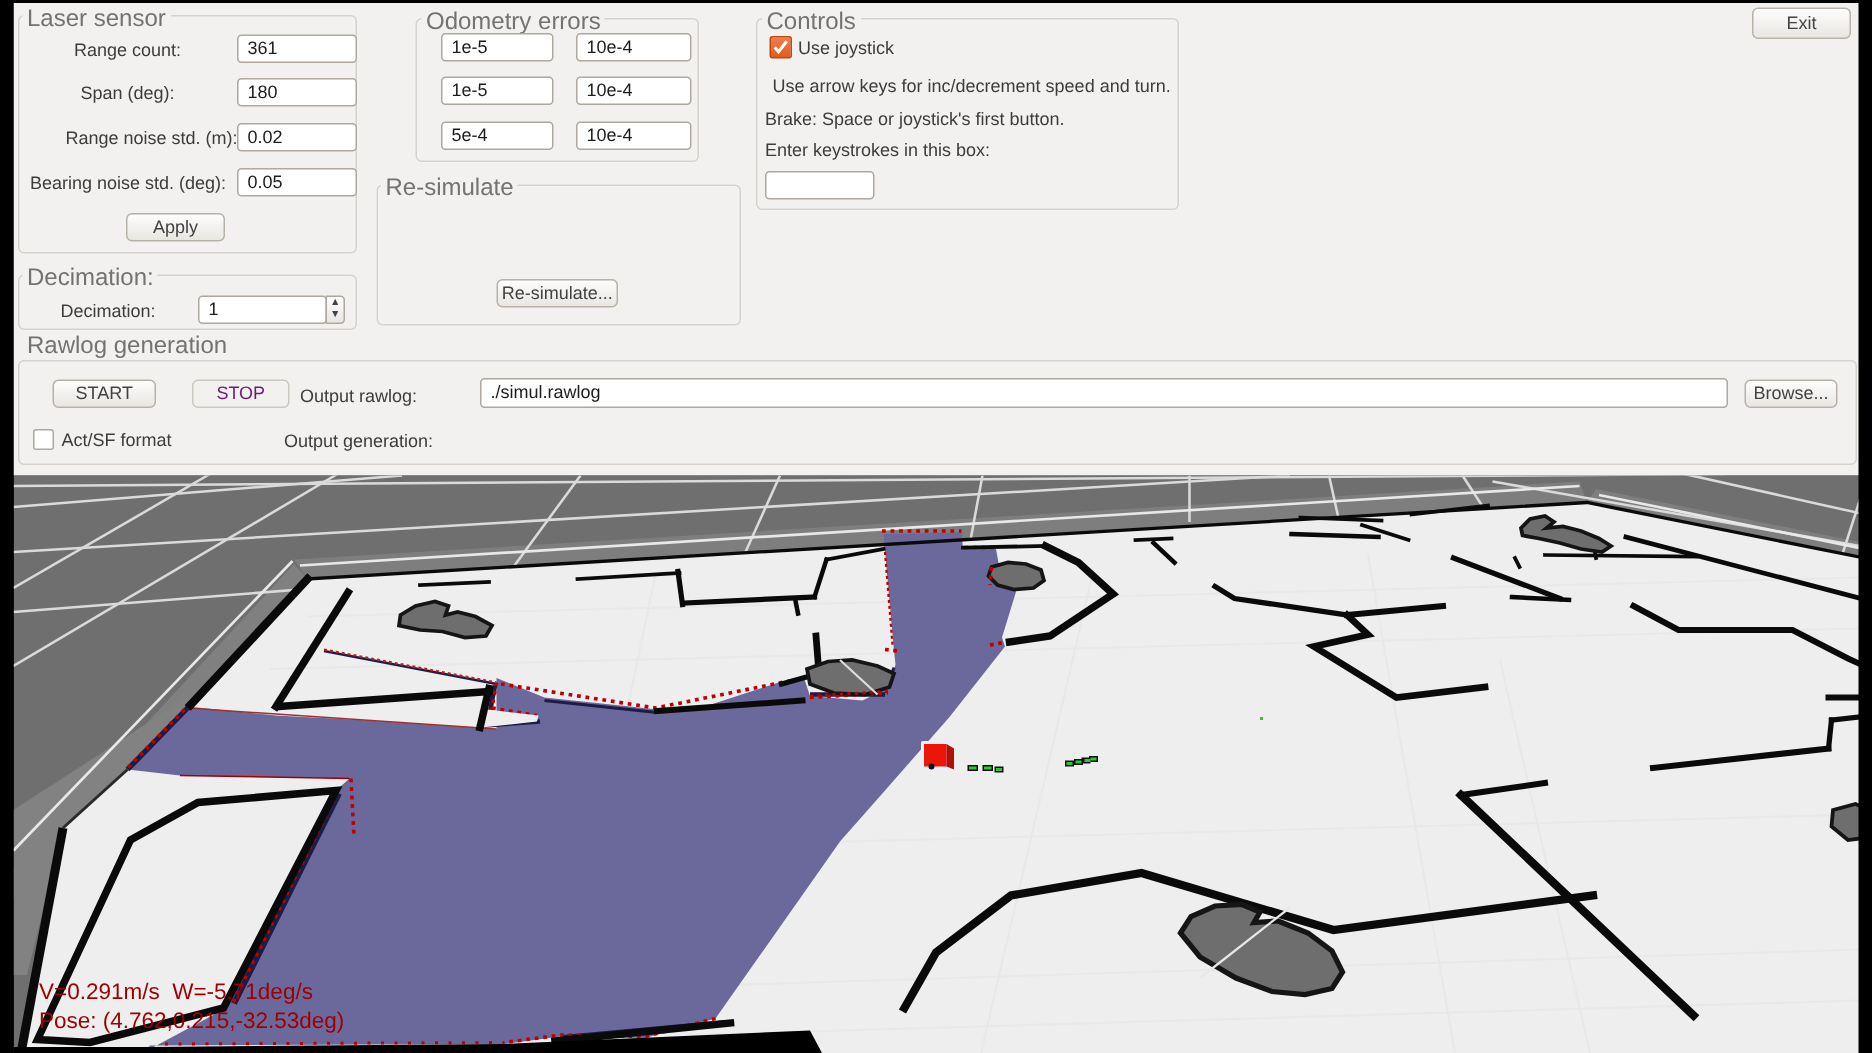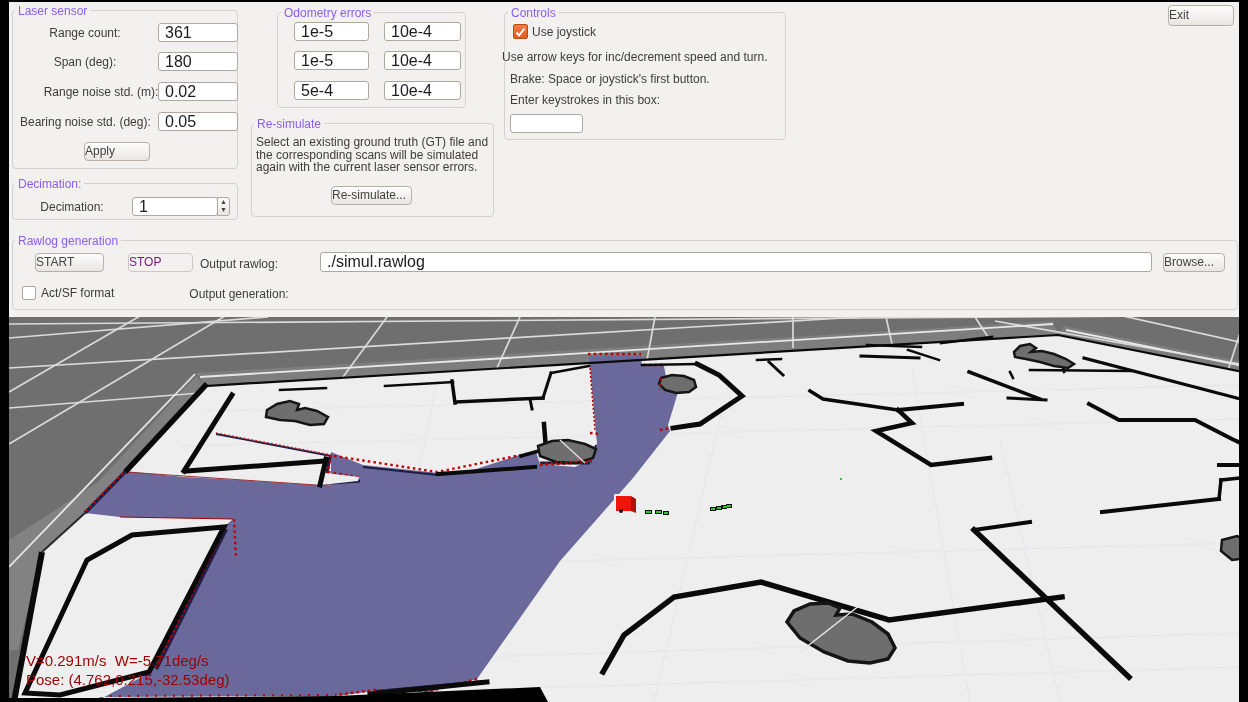--- a/index.html
+++ b/index.html
@@ -2,27 +2,27 @@
 <html><head>
 <meta charset="utf-8">
 <style>
   html,body{margin:0;padding:0;background:#000;}
   body{width:1248px;height:702px;position:relative;overflow:hidden;
        font-family:"Liberation Sans",sans-serif;}
   .abs{position:absolute;}
   #panel{left:0;top:0;width:1248px;height:317px;}
   #panelbg{left:9px;top:2px;width:1231px;height:315px;background:#f2f1f0;}
   .grp{position:absolute;border:1px solid #d5d2cd;border-radius:4px;}
-  .glabel{position:absolute;font-size:12px;color:#8b5cf6;background:#f2f1f0;padding:0 3px;white-space:nowrap;}
+  .glabel{position:absolute;font-size:16px;color:#737373;background:#f2f1f0;padding:0 3px;white-space:nowrap;}
   .lbl{position:absolute;font-size:12px;color:#3c3c3c;white-space:nowrap;}
   .rlbl{text-align:center;}
   .entry{position:absolute;background:#fff;border:1px solid #aea89e;border-radius:3px;
-         font-size:16px;color:#1c1c1c;line-height:17px;padding-left:6px;white-space:nowrap;}
+         font-size:12px;color:#1c1c1c;line-height:17px;padding-left:6px;white-space:nowrap;}
   .btn{position:absolute;background:linear-gradient(#fdfdfd,#e9e6e2);border:1px solid #b7b1a8;
-       border-radius:4px;font-size:12px;color:#424242;}
+       border-radius:4px;font-size:12px;color:#424242;text-align:center;}
   .chk{position:absolute;width:12px;height:12px;background:#fff;border:1px solid #aea89e;border-radius:2px;}
 </style>
 </head>
 <body>
 
 <svg class="abs" style="left:0;top:0" width="1248" height="702" viewBox="0 0 1248 702">
  <rect x="0" y="0" width="1248" height="702" fill="#000"></rect>
  <defs>
       <clipPath id="vp">
         <rect x="9" y="317" width="1231" height="385"></rect>
@@ -235,40 +235,39 @@
  <div class="glabel" style="left:281px;top:6px">Odometry errors</div>
  <div class="entry" style="left:294px;top:22px;width:67px;height:17px">1e-5</div>
  <div class="entry" style="left:384px;top:22px;width:69px;height:17px">10e-4</div>
  <div class="entry" style="left:294px;top:51px;width:67px;height:17px">1e-5</div>
  <div class="entry" style="left:384px;top:51px;width:69px;height:17px">10e-4</div>
  <div class="entry" style="left:294px;top:81px;width:67px;height:17px">5e-4</div>
  <div class="entry" style="left:384px;top:81px;width:69px;height:17px">10e-4</div>
 
  <div class="grp" style="left:251px;top:123px;width:241px;height:92px"></div>
  <div class="glabel" style="left:254px;top:117px">Re-simulate</div>
- <div class="lbl" style="left:256px;top:136px;line-height:12.5px">Select an existing ground truth (GT) file and<br>the corresponding scans will be simulated<br>again with the current laser sensor errors.</div>
  <div class="btn" style="left:331px;top:186px;width:79px;height:17px;line-height:17px">Re-simulate...</div>
 
  <div class="grp" style="left:504px;top:12px;width:280px;height:126px"></div>
  <div class="glabel" style="left:508px;top:6px">Controls</div>
  <div class="abs" style="left:513px;top:24px;width:13px;height:13px;background:linear-gradient(#f07c48,#e35c1e);border:1px solid #b84a12;border-radius:2px">
    <svg width="13" height="13" viewBox="0 0 13 13">
         <path d="M2.5,6.5 L5,9.5 L10.5,2.5" stroke="#fff" stroke-width="2" fill="none"></path>
       </svg>
  </div>
  <div class="lbl" style="left:532px;top:25px">Use joystick</div>
- <div class="lbl" style="left:502px;top:50px">Use arrow keys for inc/decrement speed and turn.</div>
+ <div class="lbl" style="left:515px;top:50px">Use arrow keys for inc/decrement speed and turn.</div>
  <div class="lbl" style="left:510px;top:72px">Brake: Space or joystick's first button.</div>
  <div class="lbl" style="left:510px;top:93px">Enter keystrokes in this box:</div>
  <div class="entry" style="left:510px;top:114px;width:65px;height:17px"></div>
 
  <div class="btn" style="left:1168px;top:5px;width:64px;height:19px;line-height:19px">Exit</div>
 
  <div class="grp" style="left:12px;top:240px;width:1224px;height:68px"></div>
- <div class="glabel" style="left:15px;top:234px">Rawlog generation</div>
+ <div class="glabel" style="left:15px;top:222px">Rawlog generation</div>
  <div class="btn" style="left:35px;top:253px;width:67px;height:17px;line-height:17px">START</div>
  <div class="btn" style="left:128px;top:253px;width:63px;height:17px;line-height:17px;color:#701a75;background:#f3f1ef;border-color:#ccc7c0">STOP</div>
  <div class="lbl rlbl" style="left:164px;top:257px;width:150px">Output rawlog:</div>
  <div class="entry" style="left:320px;top:252px;width:824px;height:18px">./simul.rawlog</div>
  <div class="btn" style="left:1163px;top:253px;width:60px;height:17px;line-height:17px">Browse...</div>
  <div class="chk" style="left:22px;top:286px"></div>
  <div class="lbl" style="left:41px;top:286px">Act/SF format</div>
  <div class="lbl rlbl" style="left:164px;top:287px;width:150px">Output generation:</div>
 </div>
 

